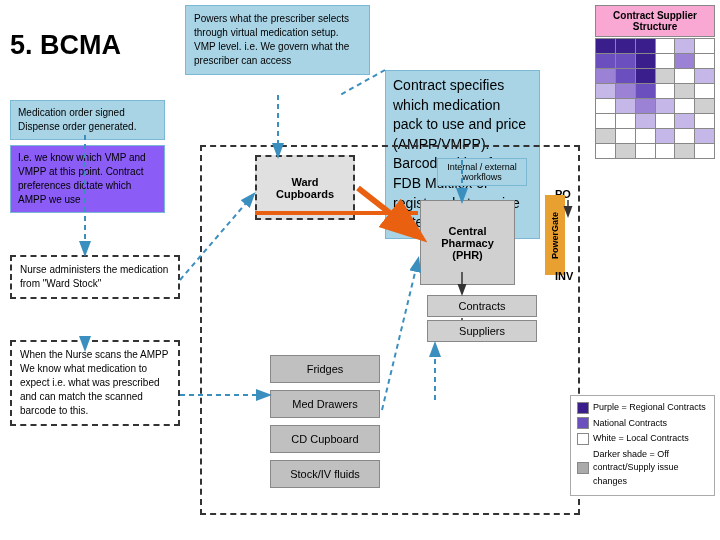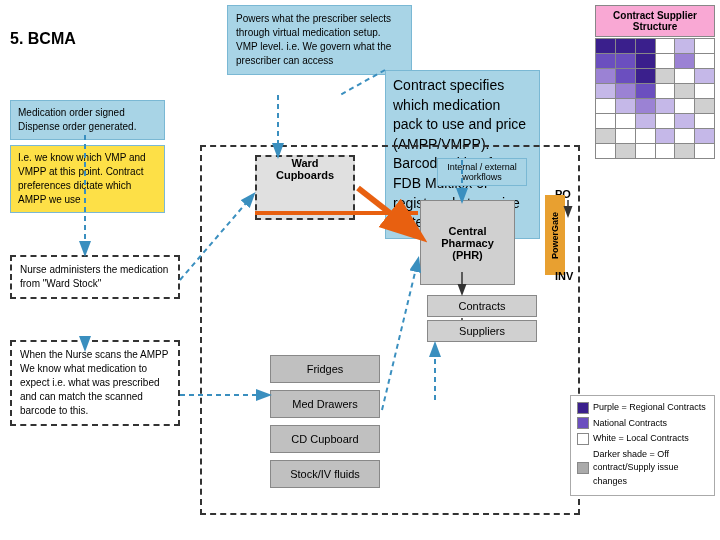--- a/index.html
+++ b/index.html
@@ -18,36 +18,35 @@
       height: 540px;
       position: relative;
       background: #fff;
     }
 
     
     .bcma-title {
       position: absolute;
       left: 10px;
       top: 30px;
-      font-size: 16px;
+      font-size: 27px;
       font-weight: bold;
     }
 
     
     .tooltip-top {
       position: absolute;
       left: 185px;
       top: 5px;
       width: 185px;
       background: #a8d4e6;
       border: 1px solid #7ab8d4;
       padding: 6px 8px;
       font-size: 10px;
       line-height: 1.4;
-      margin-left: 42px;
     }
 
     
     .contract-supplier-box {
       position: absolute;
       right: 5px;
       top: 5px;
       width: 120px;
     }
     .contract-supplier-header {
@@ -89,21 +88,21 @@
       font-size: 10px;
       line-height: 1.4;
     }
 
     
     .vmp-box {
       position: absolute;
       left: 10px;
       top: 145px;
       width: 155px;
-      background: #fde047;
+      background: #8b5cf6;
       border: 1px solid #7ab8d4;
       padding: 5px 7px;
       font-size: 10px;
       line-height: 1.4;
     }
 
     
     .contract-spec-box {
       position: absolute;
       left: 385px;
@@ -119,20 +118,21 @@
     
     .ward-box {
       position: absolute;
       left: 255px;
       top: 155px;
       width: 100px;
       height: 65px;
       background: #e0e0e0;
       border: 2px dashed #333;
       display: flex;
+      align-items: center;
       justify-content: center;
       text-align: center;
       font-size: 11px;
       font-weight: bold;
     }
 
     
     .pharmacy-box {
       position: absolute;
       left: 420px;

